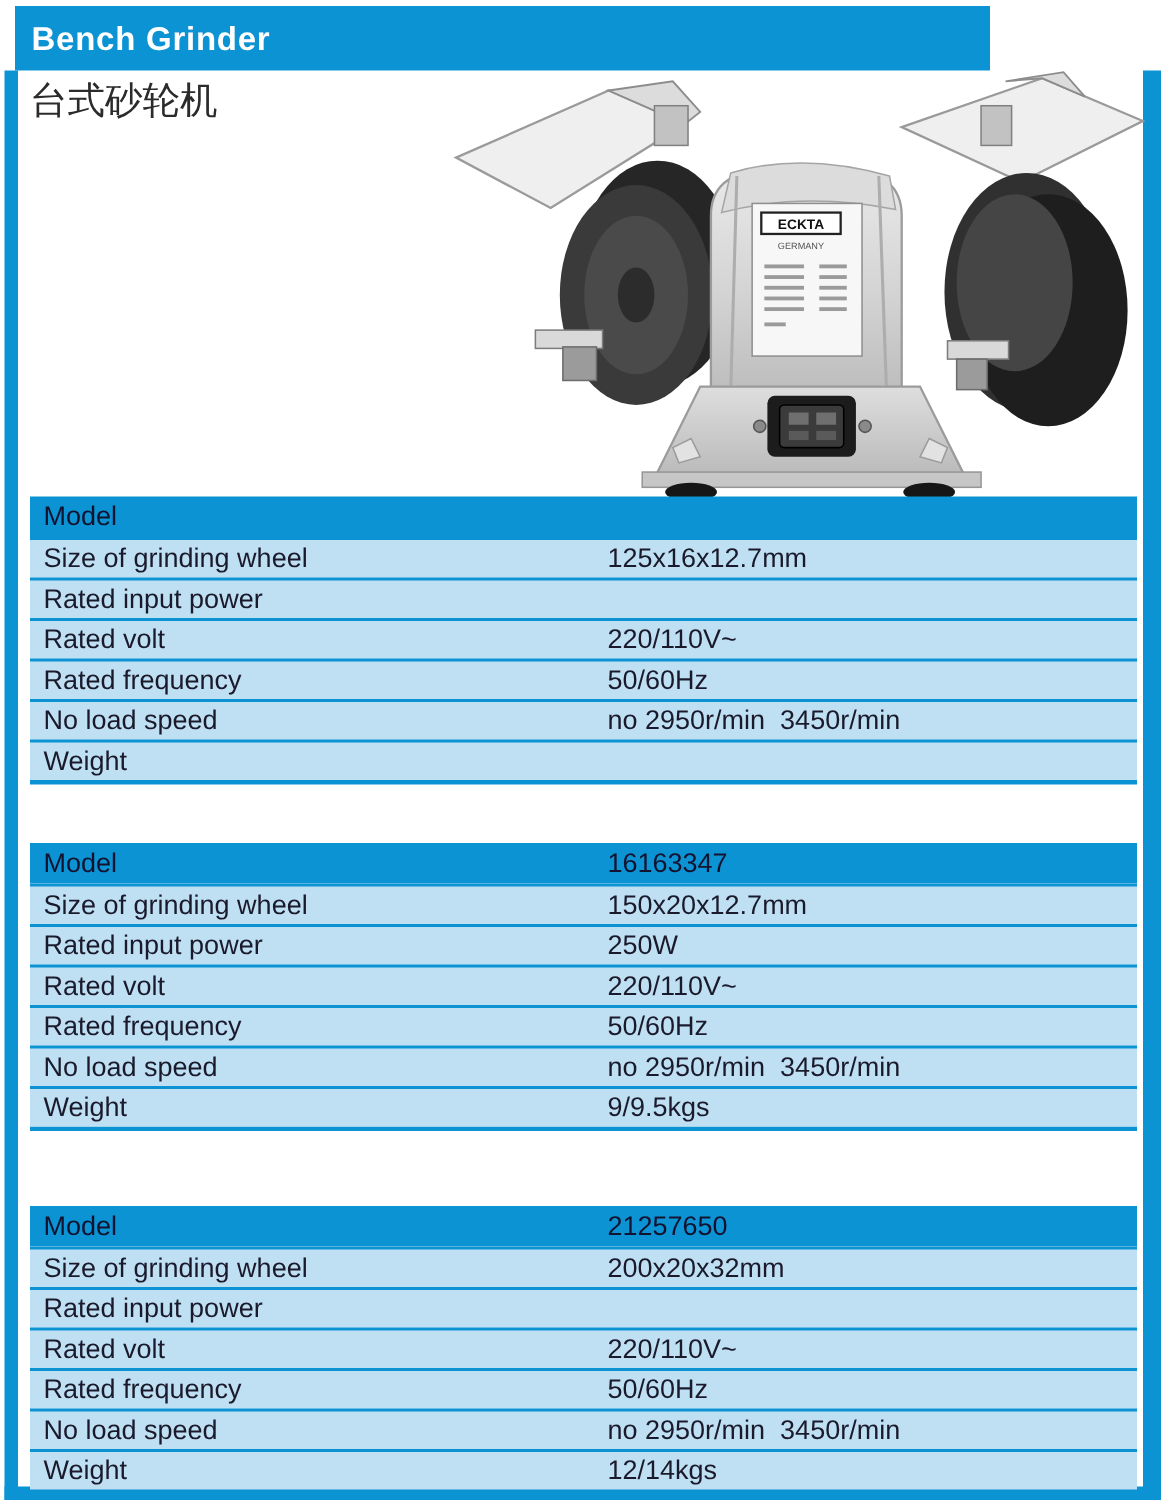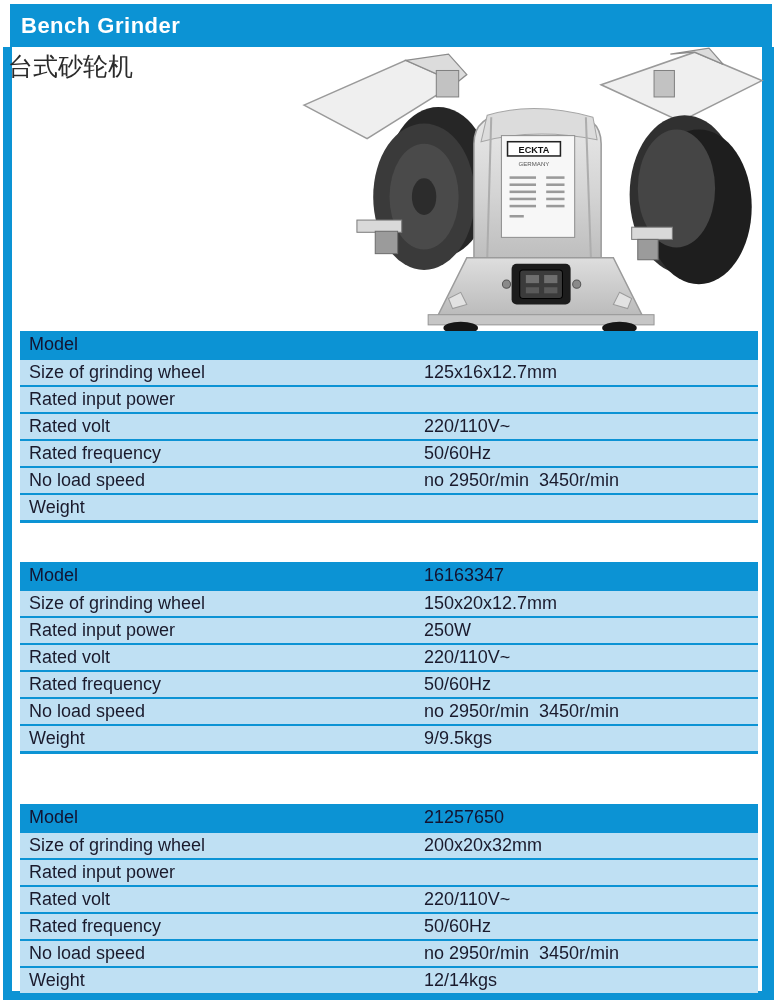--- a/index.html
+++ b/index.html
@@ -3,40 +3,40 @@
 <meta charset="utf-8">
 <style>
   html,body{margin:0;padding:0;}
   body{
     width:777px;height:1000px;position:relative;background:#ffffff;
     font-family:"Liberation Sans","DejaVu Sans",sans-serif;
     overflow:hidden;
   }
   
   .header-band{
-    position:absolute;left:10px;top:4px;width:762px;height:43px;
+    position:absolute;left:10px;top:4px;width:650px;height:43px;
     background:#0c93d4;color:#ffffff;font-size:22px;font-weight:bold;
     line-height:43px;padding-left:11px;box-sizing:border-box;
     letter-spacing:0.5px;
   }
   .edge{position:absolute;background:#0c93d4;}
   .edge-left{left:3px;top:47px;width:9px;height:953px;}
   .edge-right{left:762px;top:47px;width:12px;height:953px;}
   .edge-bottom{left:3px;top:991px;width:771px;height:9px;}
   .zh-title{
-    position:absolute;left:8px;top:50px;font-size:25px;color:#2b2b2b;
+    position:absolute;left:20px;top:50px;font-size:25px;color:#2b2b2b;
   }
   .photo{position:absolute;left:295px;top:42px;width:480px;height:290px;}
   
   .spec-table{position:absolute;left:20px;width:738px;}
   .t1{top:331px;} .t2{top:562px;} .t3{top:804px;}
   .row{
     display:grid;grid-template-columns:385px 1fr;align-items:center;
     height:27px;box-sizing:border-box;background:#bfe0f3;
-    font-size:18px;color:#1a1a2c;gap:19px;
+    font-size:18px;color:#1a1a2c;
   }
   .row + .row{border-top:2px solid #0c93d4;}
   .row.head{background:#0c93d4;color:#131330;}
   .spec-table{border-bottom:3px solid #0c93d4;}
   .cl{padding-left:9px;white-space:pre;}
   .cv{white-space:pre;}
 </style>
 </head>
 <body>
 

